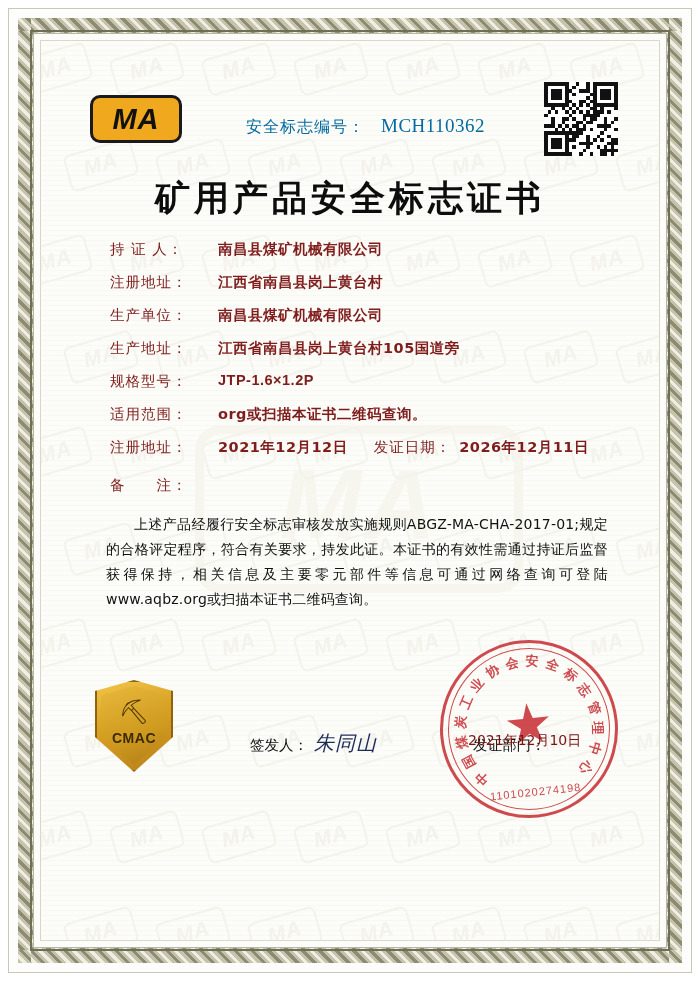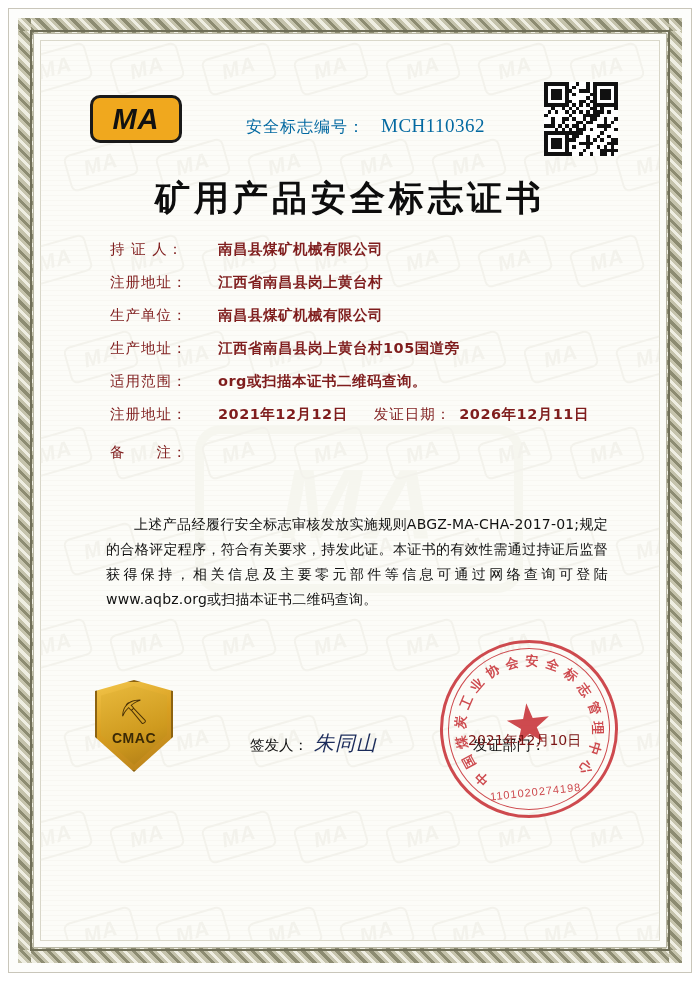--- a/index.html
+++ b/index.html
@@ -917,20 +917,23 @@
       <div class="row">
         <span class="k">注册地址：</span><span class="v">江西省南昌县岗上黄台村</span>
       </div>
       <div class="row">
         <span class="k">生产单位：</span><span class="v">南昌县煤矿机械有限公司</span>
       </div>
       <div class="row">
         <span class="k">生产地址：</span><span class="v">江西省南昌县岗上黄台村105国道旁</span>
       </div>
       <div class="row">
+        <span class="k">规格型号：</span><span class="v mono">JTP-1.6×1.2P</span>
+      </div>
+      <div class="row">
         <span class="k">适用范围：</span><span class="v">org或扫描本证书二维码查询。</span>
       </div>
       <div class="row" style="height:38px">
         <span class="k">注册地址：</span><span class="v">2021年12月12日</span><span class="k2">发证日期：</span><span class="v" style="margin-left:8px">2026年12月11日</span>
       </div>
       <div class="row">
         <span class="k">备　　注：</span><span class="v"></span>
       </div>
     </div>
 

